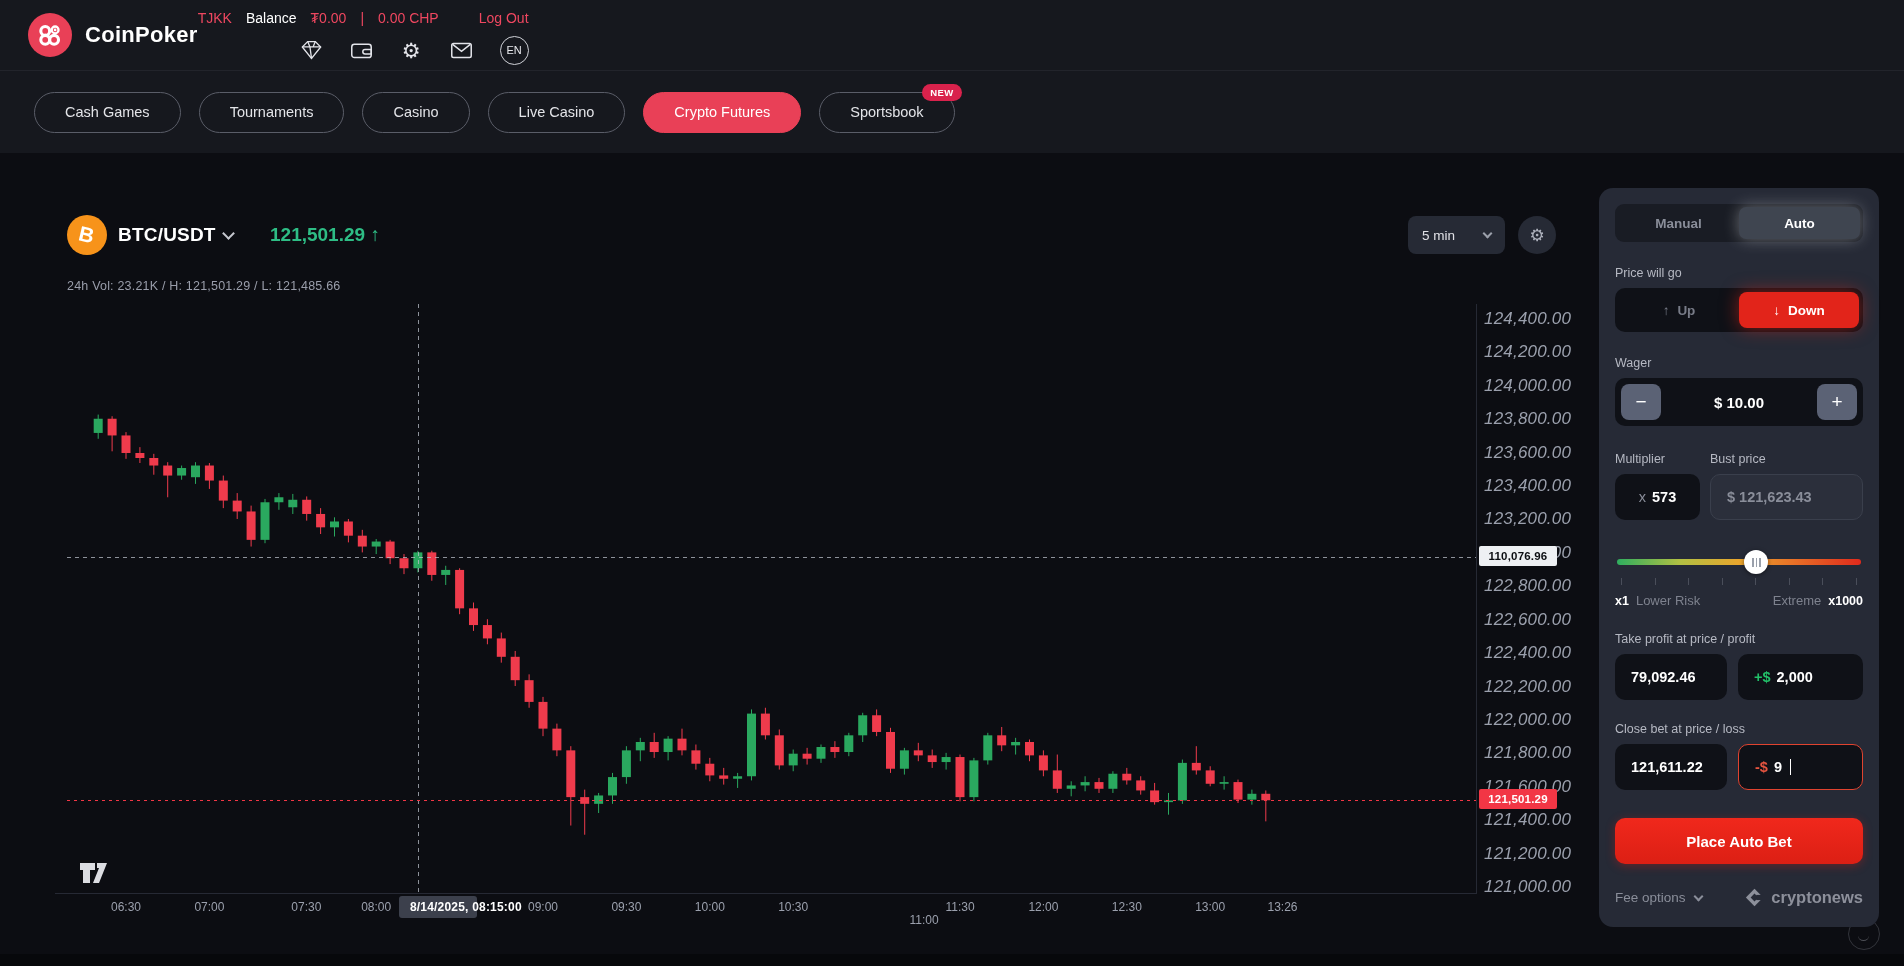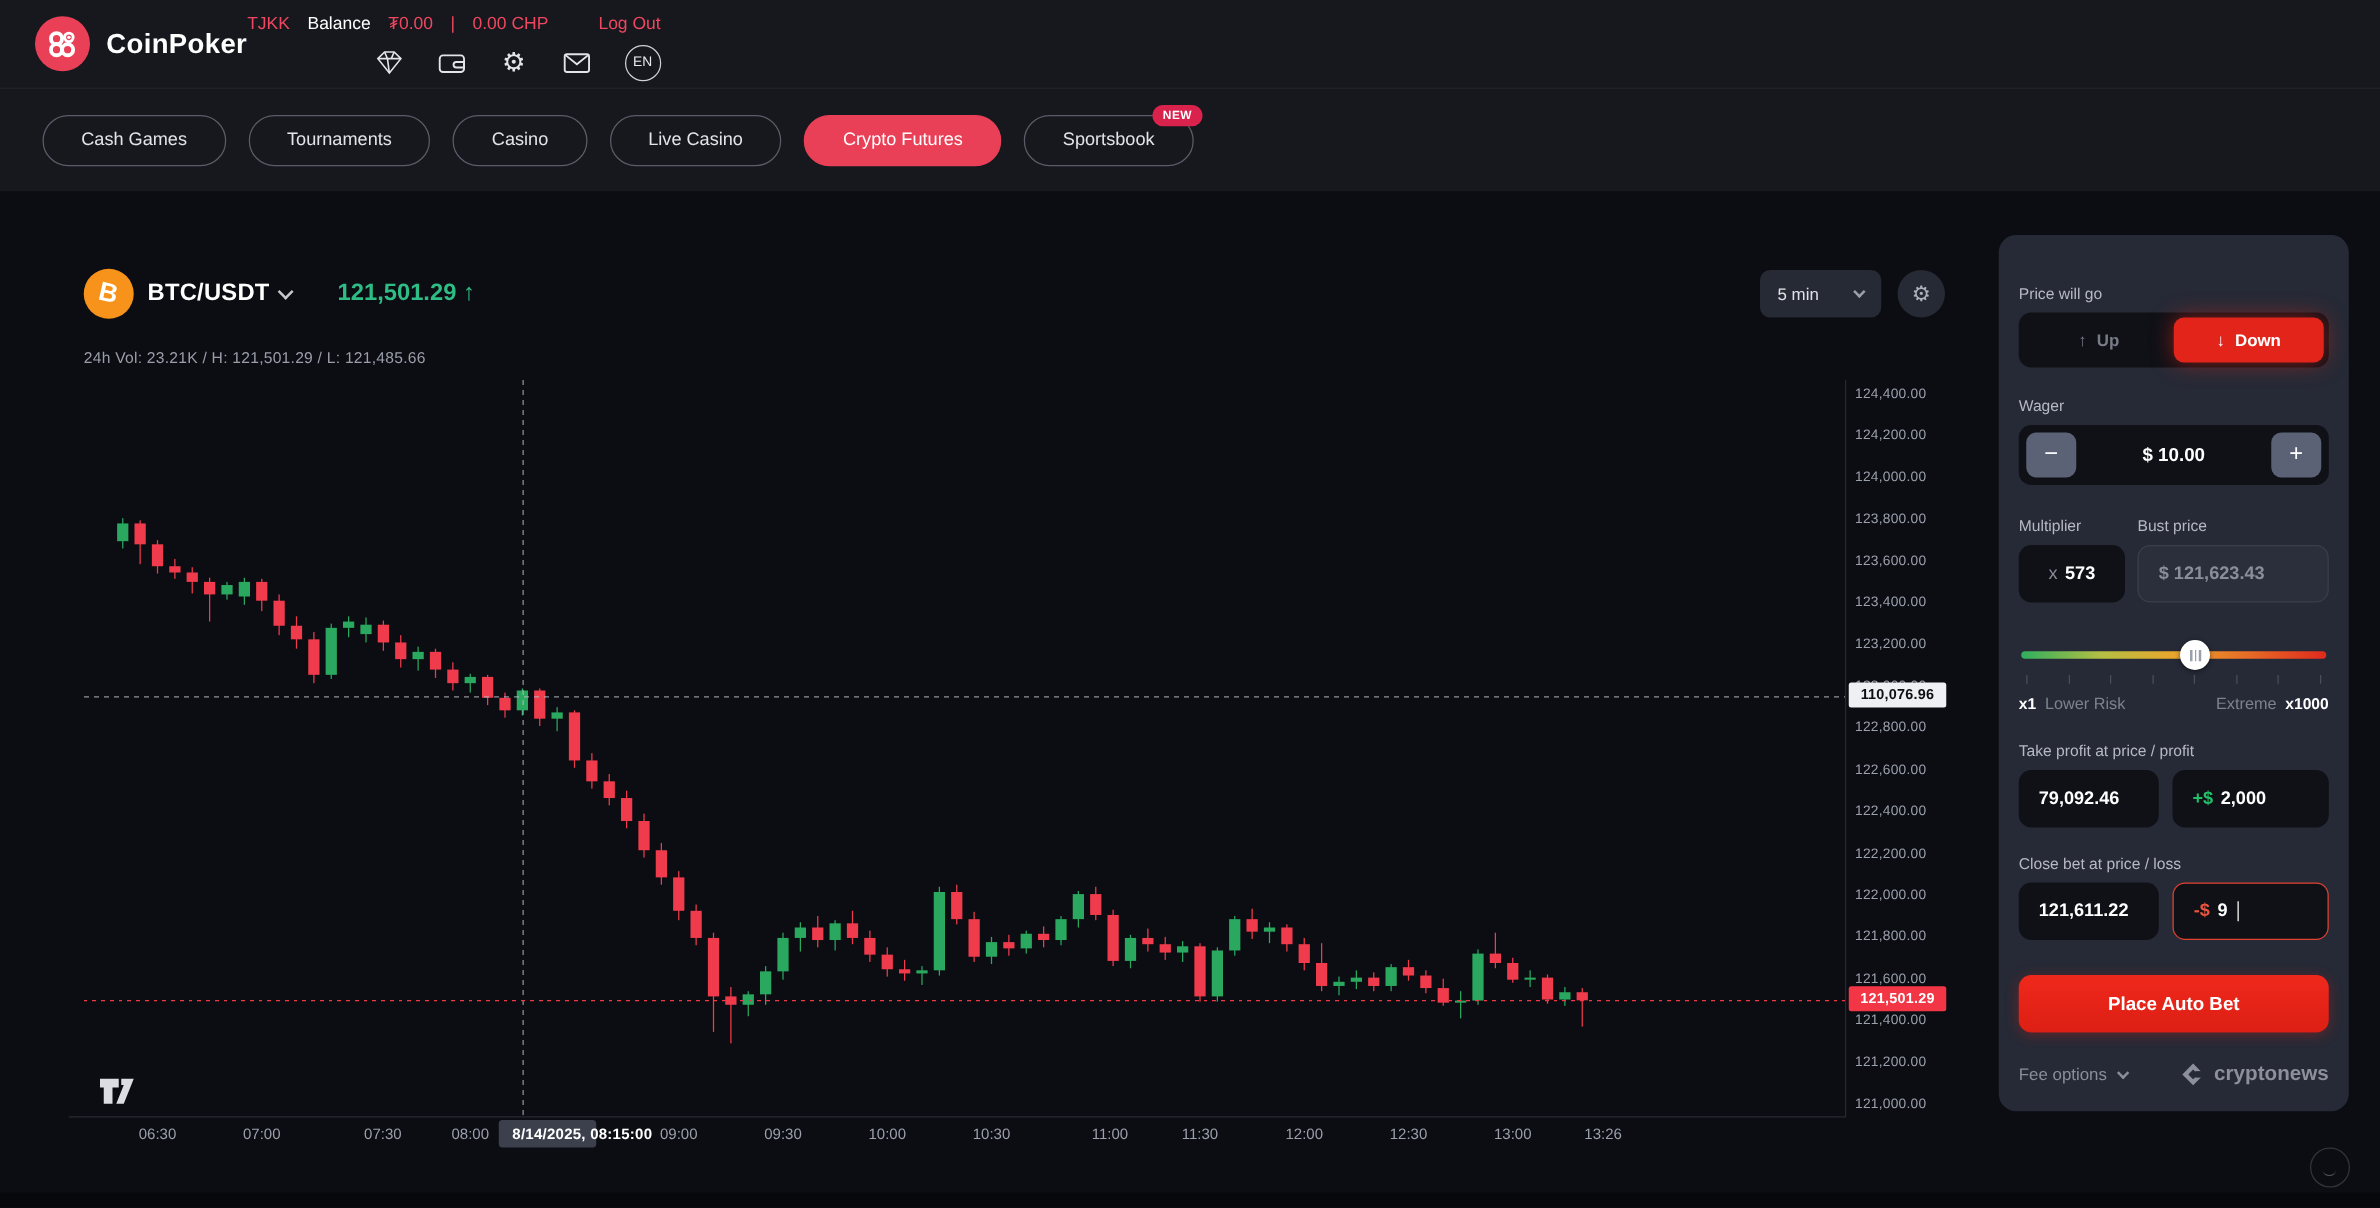--- a/index.html
+++ b/index.html
@@ -47,21 +47,21 @@
   .interval-pill { position:absolute; left:1408px; top:216px; width:97px; height:38px; background:#262a35;
     border-radius:8px; display:flex; align-items:center; justify-content:space-between;
     padding:0 14px; font-size:13.5px; color:#e0e1e6; cursor:pointer; }
   .interval-pill .chev { width:7px; height:7px; border-color:#9ba0ab; margin-top:-3px; }
   .chart-gear { position:absolute; left:1518px; top:216px; width:38px; height:38px; border-radius:50%;
     background:#262a35; display:flex; align-items:center; justify-content:center; cursor:pointer; }
   .chart-gear .gear-glyph { font-size:17px; color:#aeb2bd; }
   
   .axis-v { position:absolute; left:1476px; top:304px; width:1px; height:589px; background:#262934; }
   .axis-h { position:absolute; left:55px; top:893px; width:1422px; height:1px; background:#262934; }
-  .ylabel { position:absolute; left:1484px; font-size:11px; color:#9ba0ad; letter-spacing:.2px; }
+  .ylabel { position:absolute; left:1484px; font-size:17px; color:#9ba0ad; letter-spacing:.2px;font-style:italic; }
   .xlabel { position:absolute; top:900px; font-size:12px; color:#9ba0ad; transform:translateX(-50%); }
   .crosshair-v { position:absolute; width:1px; top:304px; height:589px;
     background:repeating-linear-gradient(180deg, rgba(185,190,200,.75) 0 4px, transparent 4px 8px); }
   .crosshair-h { position:absolute; left:67px; width:1409px; height:1px;
     background:repeating-linear-gradient(90deg, rgba(185,190,200,.75) 0 4px, transparent 4px 8px); }
   .price-dotted { position:absolute; left:67px; width:1409px; height:1px;
     background:repeating-linear-gradient(90deg,#f23645 0 3px, transparent 3px 7px); }
   .tag { position:absolute; font-size:11.5px; font-weight:bold; padding:4px 5px; border-radius:2px;
     width:78px; text-align:center; letter-spacing:.2px; }
   .tag-white { left:1479px; background:#eef0f3; color:#0c0e12; }
@@ -226,20 +226,24 @@
 <div class="axis-v"></div>
 <div class="axis-h"></div>
 <div class="tv-logo">
   <svg width="34" height="24" viewBox="0 0 34 24">
     <path d="M1 2 h15 v7 h-5 v13 h-7 V9 H1 z" fill="#e8e9ee"></path>
     <path d="M18 2 h10 l-8 20 h-6 l6 -15 h-2 z" fill="#e8e9ee"></path>
   </svg>
 </div>
 
 <aside class="panel">
+  <div class="seg">
+    <div class="seg-btn">Manual</div>
+    <div class="seg-btn active">Auto</div>
+  </div>
 
   <div class="plabel" style="margin-top:24px">Price will go</div>
   <div class="updown">
     <div class="ud-btn">
       <span>↑</span>
       <span>Up</span>
     </div>
     <div class="ud-btn down-active">
       <span>↓</span>
       <span>Down</span>
@@ -356,21 +360,21 @@
 <div class="ylabel" style="top: 877px;">121,000.00</div>
 <div class="xlabel" style="left: 126px;">06:30</div>
 <div class="xlabel" style="left: 209.4px;">07:00</div>
 <div class="xlabel" style="left: 292.8px; padding-left: 27px;">07:30</div>
 <div class="xlabel" style="left: 376.2px;">08:00</div>
 <div class="xlabel" style="left: 459.6px;">08:30</div>
 <div class="xlabel" style="left: 543px;">09:00</div>
 <div class="xlabel" style="left: 626.4px;">09:30</div>
 <div class="xlabel" style="left: 709.8px;">10:00</div>
 <div class="xlabel" style="left: 793.2px;">10:30</div>
-<div class="xlabel" style="left: 888px;">11:00</div>
+<div class="xlabel" style="left: 924px; margin-top: 13px;">11:00</div>
 <div class="xlabel" style="left: 960px;">11:30</div>
 <div class="xlabel" style="left: 1043.4px;">12:00</div>
 <div class="xlabel" style="left: 1126.8px;">12:30</div>
 <div class="xlabel" style="left: 1210.2px;">13:00</div>
 <div class="xlabel" style="left: 1282.48px;">13:26</div>
 <svg width="1409" height="589" style="position: absolute; left: 67px; top: 304px;">
     <rect x="30.700000000000003" y="110.56470588235294" width="1" height="24.223529411764673" fill="#2aa85f"></rect>
     <rect x="26.700000000000003" y="114.74117647058824" width="9" height="14.199999999999989" fill="#2aa85f"></rect>
     <rect x="44.599999999999994" y="112.23529411764707" width="1" height="35.08235294117645" fill="#ef3b4c"></rect>
     <rect x="40.599999999999994" y="114.74117647058824" width="9" height="16.70588235294116" fill="#ef3b4c"></rect>

